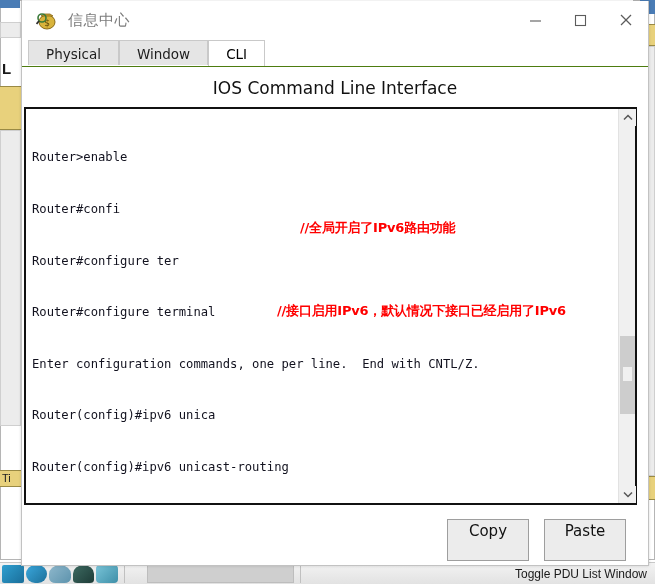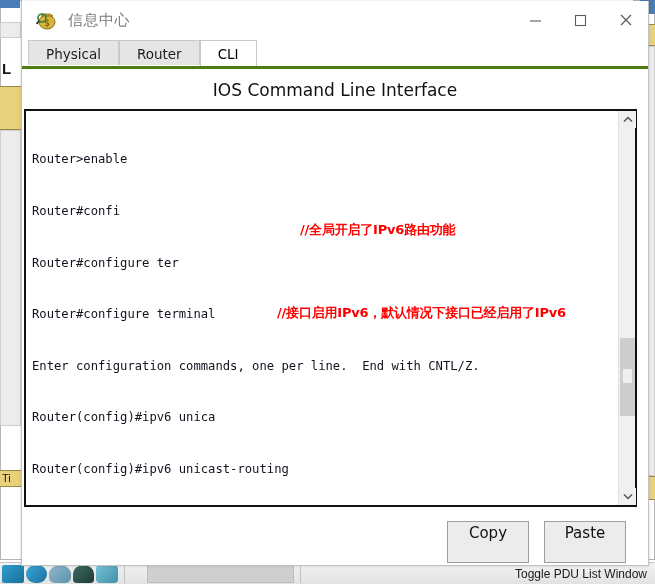--- a/index.html
+++ b/index.html
@@ -178,21 +178,21 @@
     color: #000000;
     z-index: 2;
   }
 
   
   #win-body {
     flex: 1 1 auto;
     background: #ffffff;
     display: flex;
     flex-direction: column;
-    border-top: 3px solid #4d7c0f;
+    border-top: 1px solid #4d7c0f;
     position: relative;
   }
 
   #cli-heading {
     text-align: center;
     font-size: 17px;
     color: #111111;
     padding: 11px 0 9px 0;
     font-family: "DejaVu Sans", sans-serif;
   }
@@ -353,21 +353,21 @@
         </svg>
       </div>
     </div>
   </div>
 
   <div id="tabstrip">
     <div class="tab">
       <span>Physical</span>
     </div>
     <div class="tab">
-      <span>Router</span>
+      <span>Window</span>
     </div>
     <div class="tab active">
       <span>CLI</span>
     </div>
   </div>
 
   <div id="win-body">
 
     <div id="cli-heading">IOS Command Line Interface</div>
 

